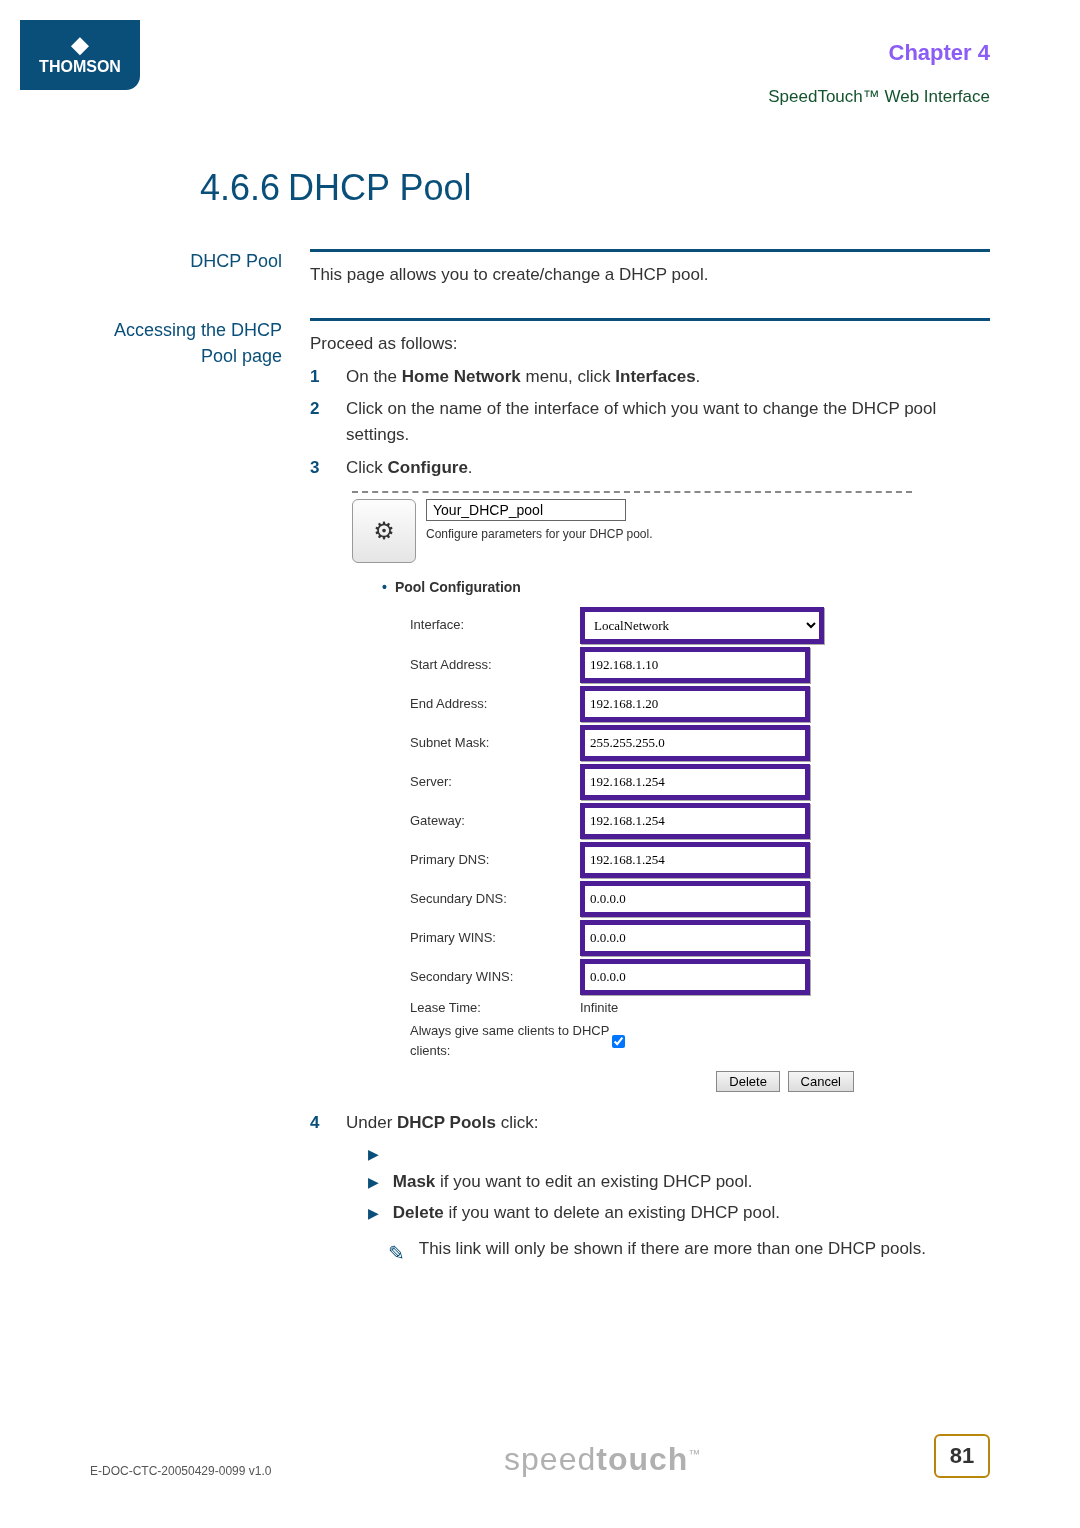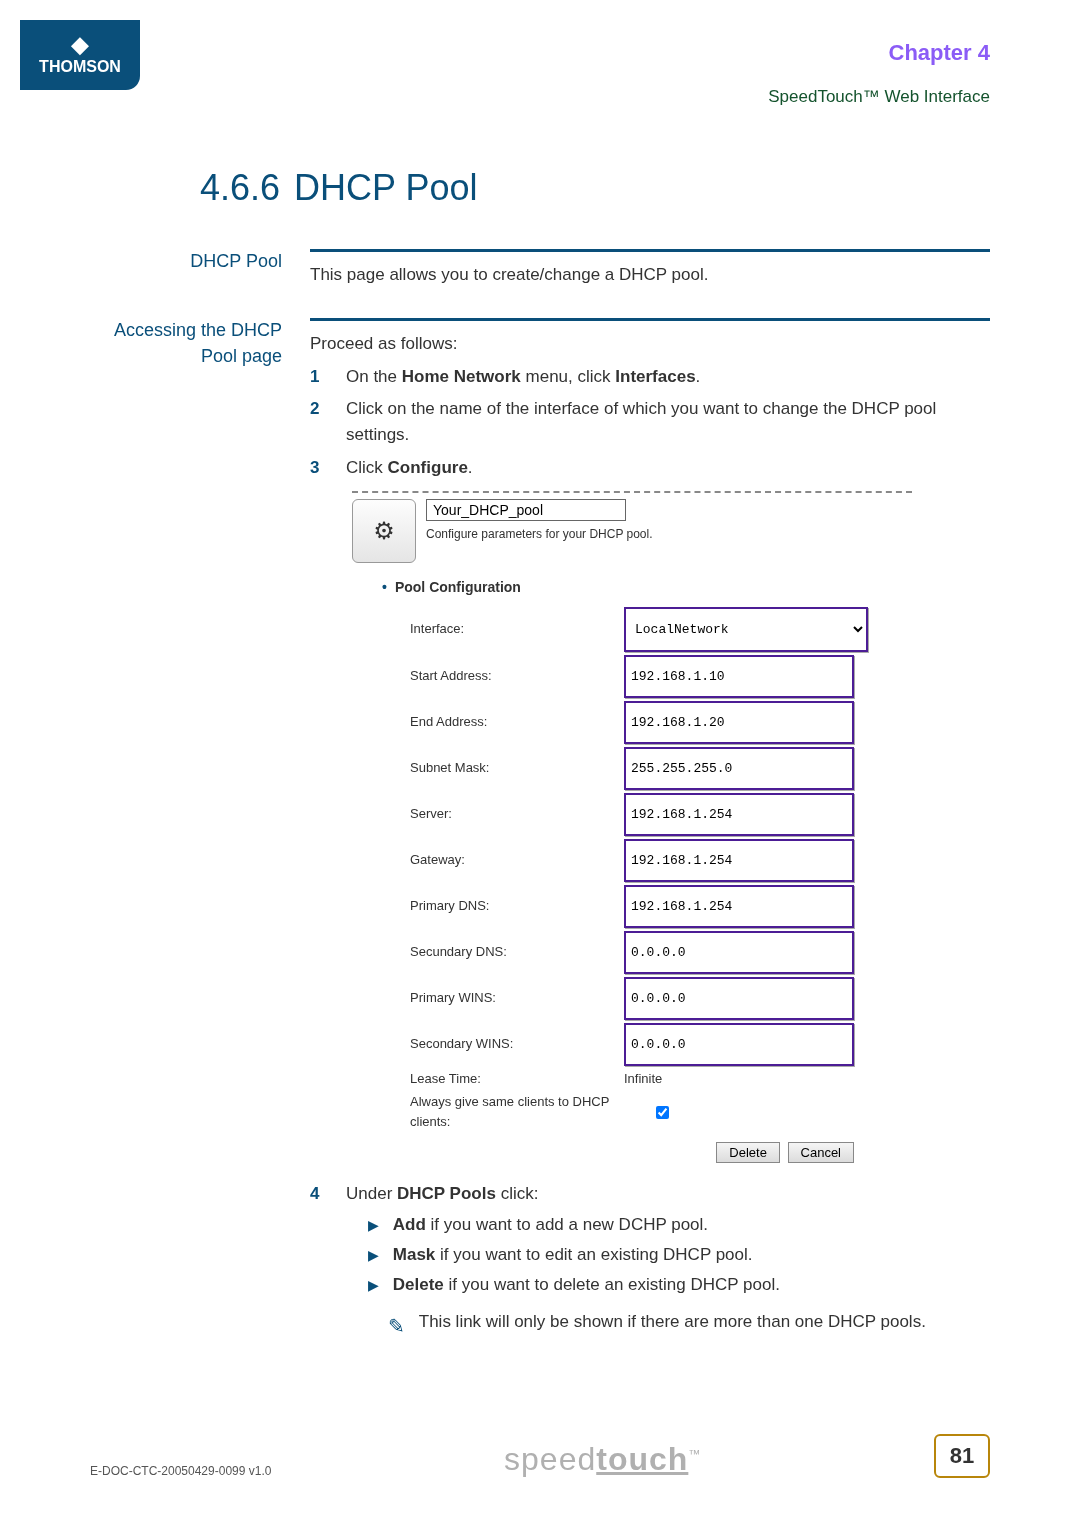--- a/index.html
+++ b/index.html
@@ -37,21 +37,21 @@
   }
   .header-right { text-align: right; padding-top: 20px; }
   .chapter {
     color: #8b5cf6;
     font-weight: bold;
     font-size: 22px;
   }
   .subtitle { color: #14532d; font-size: 17px; margin-top: 21px; }
   .section-number {
     display: flex;
-    gap: 14px;
+    gap: 8px;
     margin: 60px 0 40px 200px;
     font-size: 36px;
     color: #0a4f7a;
     font-weight: 300;
   }
   .content { margin: 0 90px 0 0; }
   .row { display: flex; margin-bottom: 30px; }
   .margin-col {
     width: 310px;
     text-align: right;
@@ -86,25 +86,25 @@
     background: linear-gradient(#fdfdfd,#e5e5e5);
   }
   .pool-name-input {
     border: 1px solid #666; background:#fff;
     padding: 2px 6px; font-size: 14px; width: 200px;
     font-family: inherit;
   }
   .pool-desc { font-size: 12px; margin-top: 4px; }
   .pool-section-title { font-weight: bold; font-size: 14px; margin: 14px 0 8px 30px; }
   .pool-section-title::before { content:"•"; color:#0a4f7a; margin-right:8px; }
-  .field-row { display:flex; align-items:center; margin: 3px 0 3px 58px; gap: 44px; }
+  .field-row { display:flex; align-items:center; margin: 3px 0 3px 58px; }
   .field-label { width: 170px; font-size: 13px; }
   .field-input {
-    border:2px solid #4c1d95; background:#fff; font-size:13px;
-    padding:12px 5px; width: 230px; font-family: Liberation Mono, monospace;
+    border:5px solid #4c1d95; background:#fff; font-size:13px;
+    padding:5px 5px; width: 230px; font-family: Liberation Serif, serif;
     box-shadow: 1px 1px 0 #aaa;
   }
   .field-select { width: 244px; font-size:13px; }
   .field-static { font-size:13px; }
   .check { margin-left:2px; }
   .btn-row { text-align:right; margin:10px 58px 0 0; }
   .ui-btn {
     font-size:13px; padding:2px 12px;
     background: linear-gradient(#f5f5f5,#dcdcdc);
     border:1px solid #888; margin-left:4px;
@@ -117,21 +117,21 @@
     bottom: 50px; left: 0; right: 0;
     display: flex; justify-content: space-between; align-items: flex-end;
     padding: 0 90px;
   }
   .doc-id { font-size: 12px; color: #555; }
   .footer-logo {
     color:#b0b0b0;
     font-size: 32px;
     letter-spacing: 1px;
   }
-  .footer-logo .bold { font-weight: bold; text-decoration: underline; }
+  .footer-logo .bold { font-weight: bold; }
   .footer-logo .tm { font-size: 12px; vertical-align: super; }
   .page-num {
     border: 2px solid #b8860b;
     border-radius: 6px;
     width: 56px; height: 44px;
     display:flex; align-items:center; justify-content:center;
     font-weight:bold; font-size:22px; color:#333;
   }
 </style>
 </head>
@@ -253,21 +253,20 @@
         </div>
       </div>
 
       <div class="ol-item">
         <span class="ol-num">4</span>
         <div>
           <span>Under </span><span class="strong">DHCP Pools</span><span> click:</span>
 
           <div class="bullet-item">
             <span class="bullet-arrow">▶</span>
-            <span><span class="strong">Add</span><span> if you want to add a new DCHP pool.</span></span>
           </div>
           <div class="bullet-item">
             <span class="bullet-arrow">▶</span>
             <span><span class="strong">Mask</span><span> if you want to edit an existing DHCP pool.</span></span>
           </div>
           <div class="bullet-item">
             <span class="bullet-arrow">▶</span>
             <span><span class="strong">Delete</span><span> if you want to delete an existing DHCP pool.</span></span>
           </div>
 

